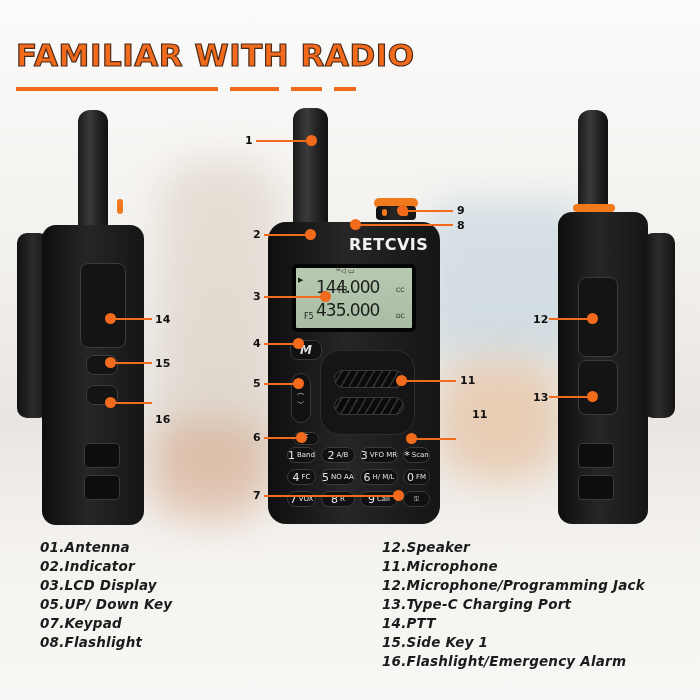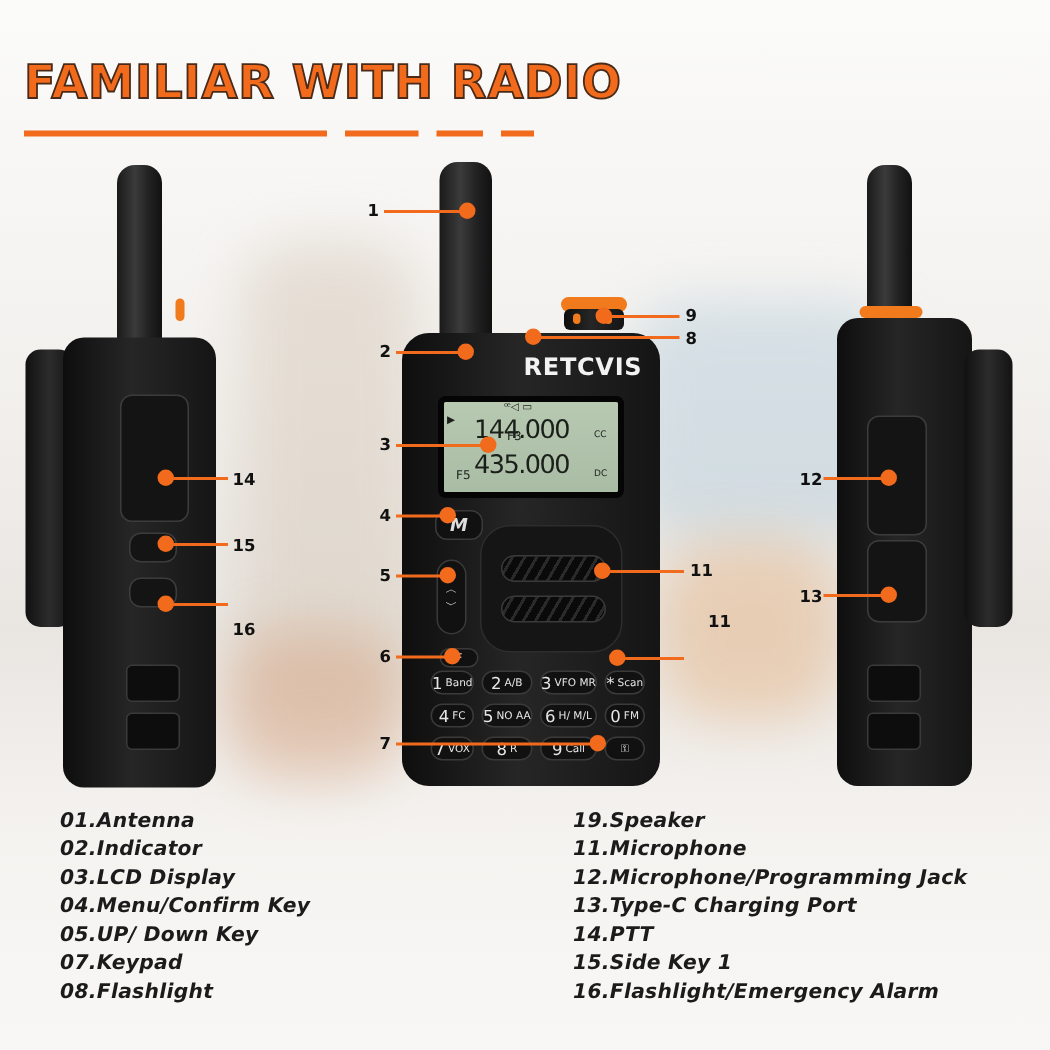--- a/index.html
+++ b/index.html
@@ -236,26 +236,25 @@
 <div class="cl-dot" style="left:105px;top:357px;"></div>
 
 <div class="cl-num" style="left:155px;top:397px;margin-top:16px;">16</div>
 <div class="cl-line" style="left:110px;top:402px;width:42px;"></div>
 <div class="cl-dot" style="left:105px;top:397px;"></div>
 
 <ul class="legend" style="left:40px;">
   <li>01.Antenna</li>
   <li>02.Indicator</li>
   <li>03.LCD Display</li>
-  <li>04.Menu/Confirm Key</li>
   <li>05.UP/ Down Key</li>
   <li>07.Keypad</li>
   <li>08.Flashlight</li>
 </ul>
 <ul class="legend" style="left:382px;">
-  <li>19.Speaker</li>
+  <li>12.Speaker</li>
   <li>11.Microphone</li>
   <li>12.Microphone/Programming Jack</li>
   <li>13.Type-C Charging Port</li>
   <li>14.PTT</li>
   <li>15.Side Key 1</li>
   <li>16.Flashlight/Emergency Alarm</li>
 </ul>
 
 </body></html>

